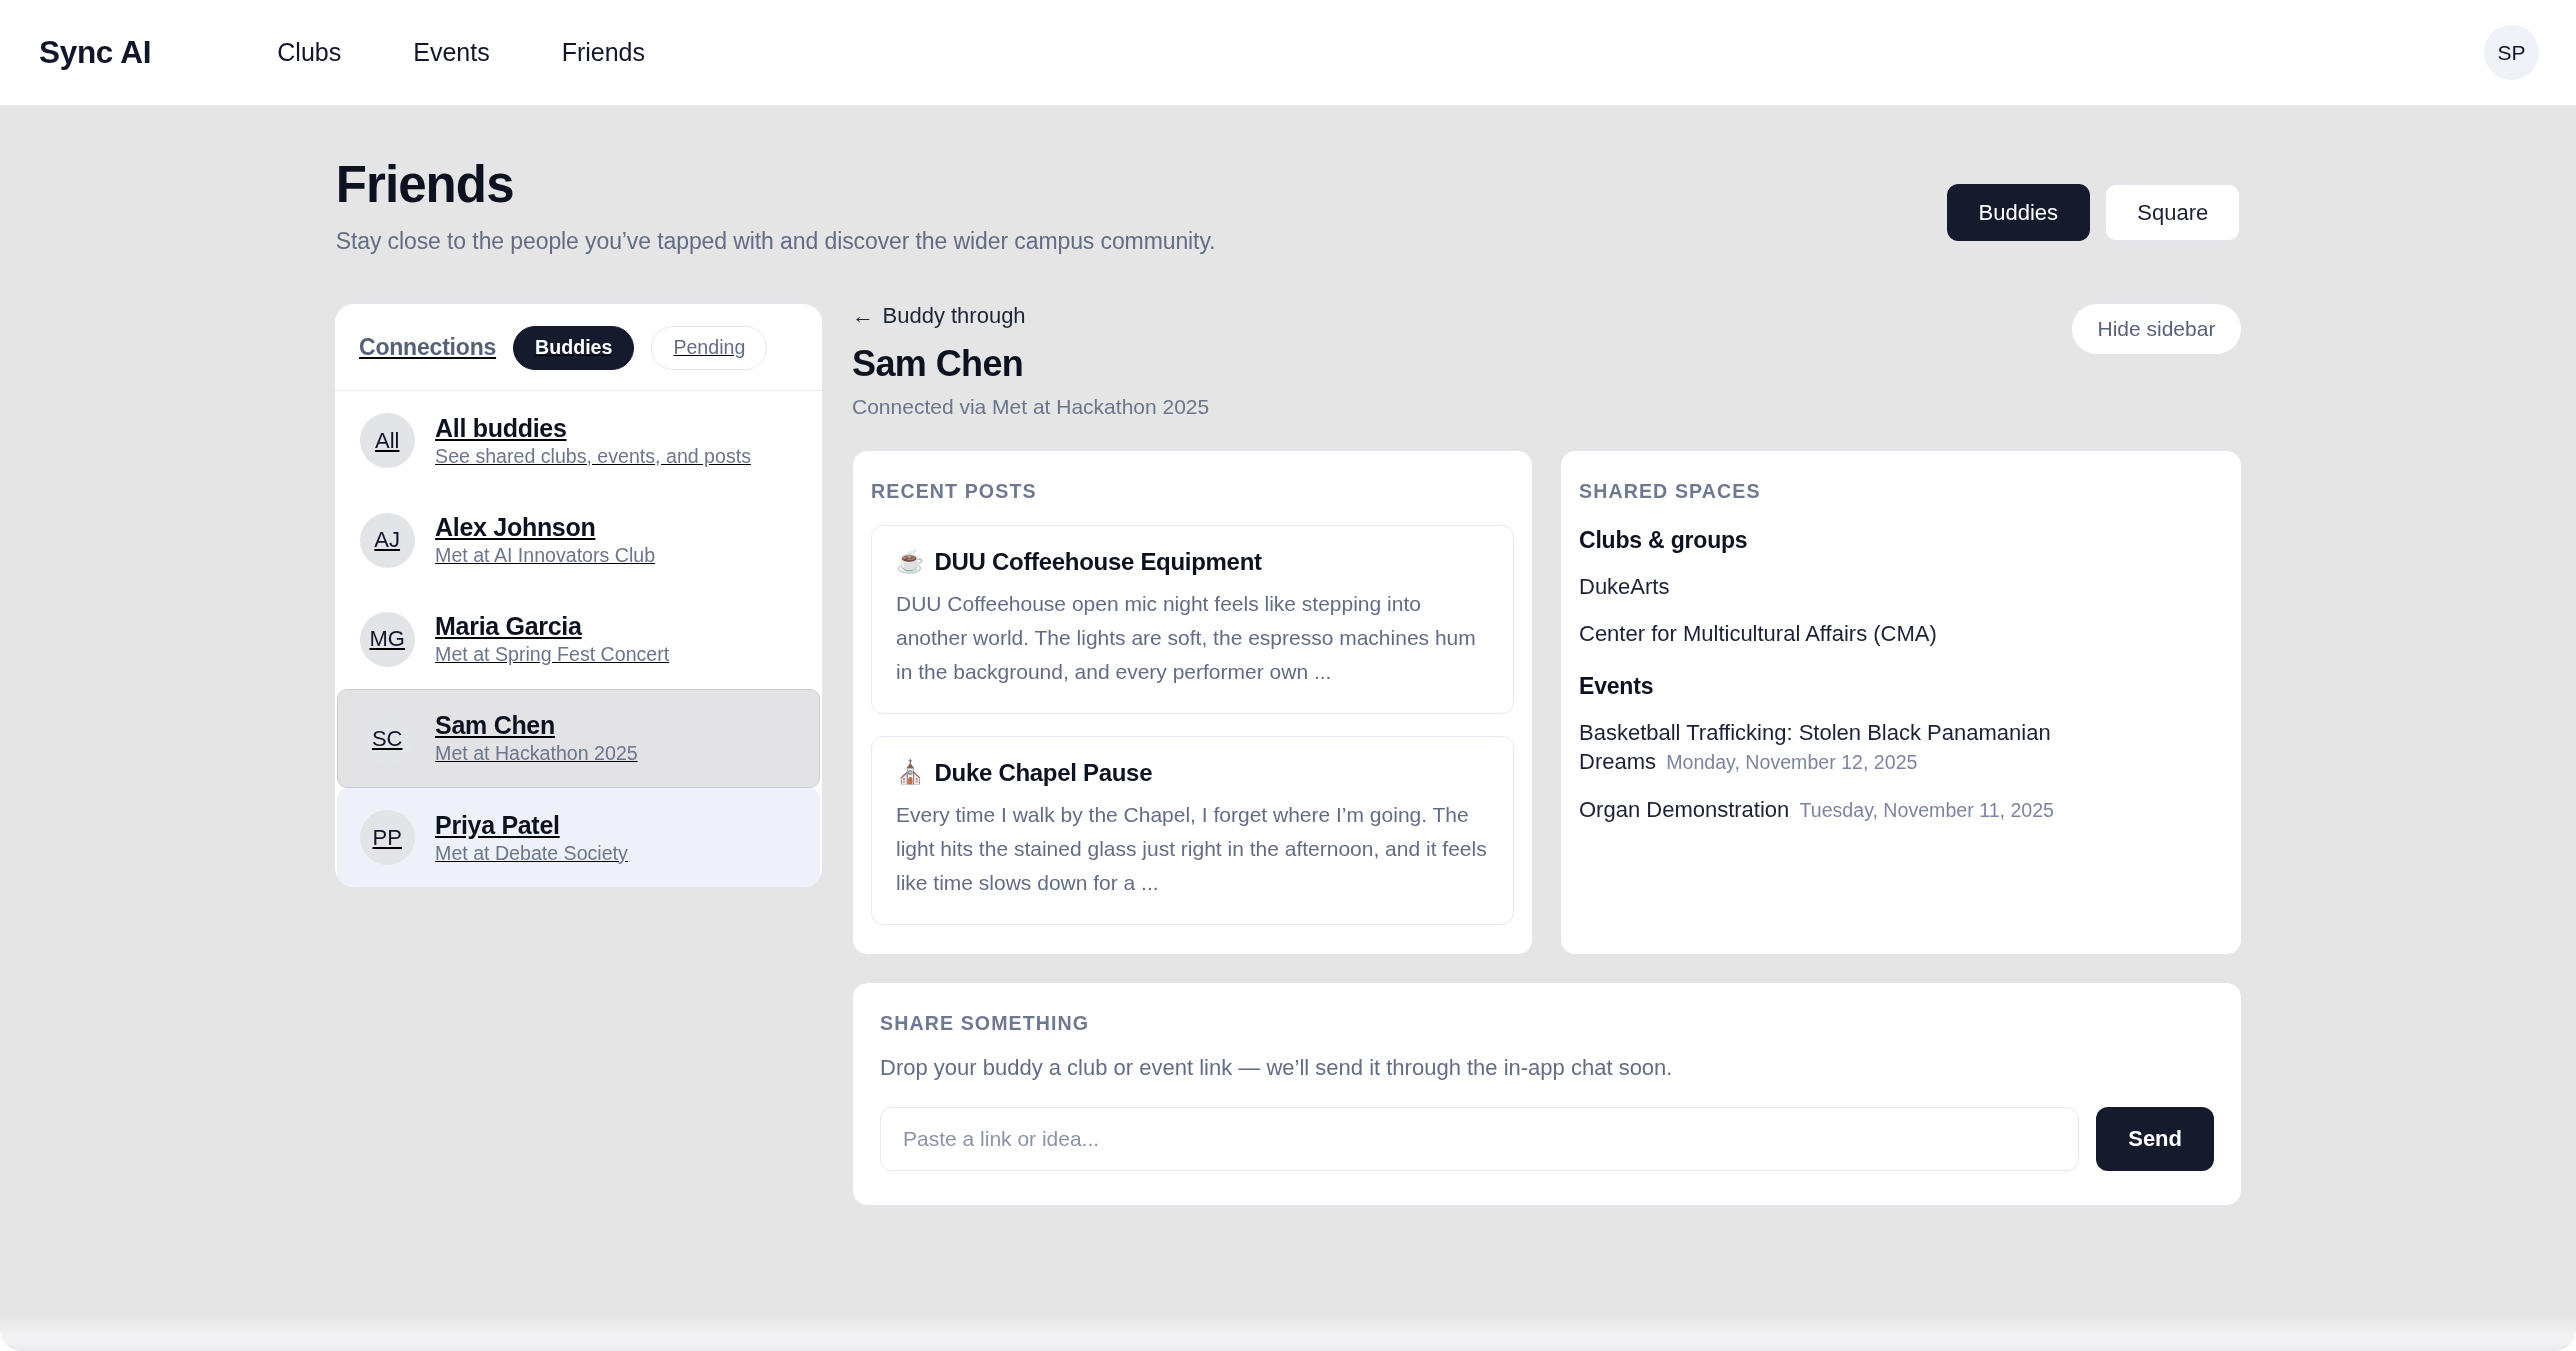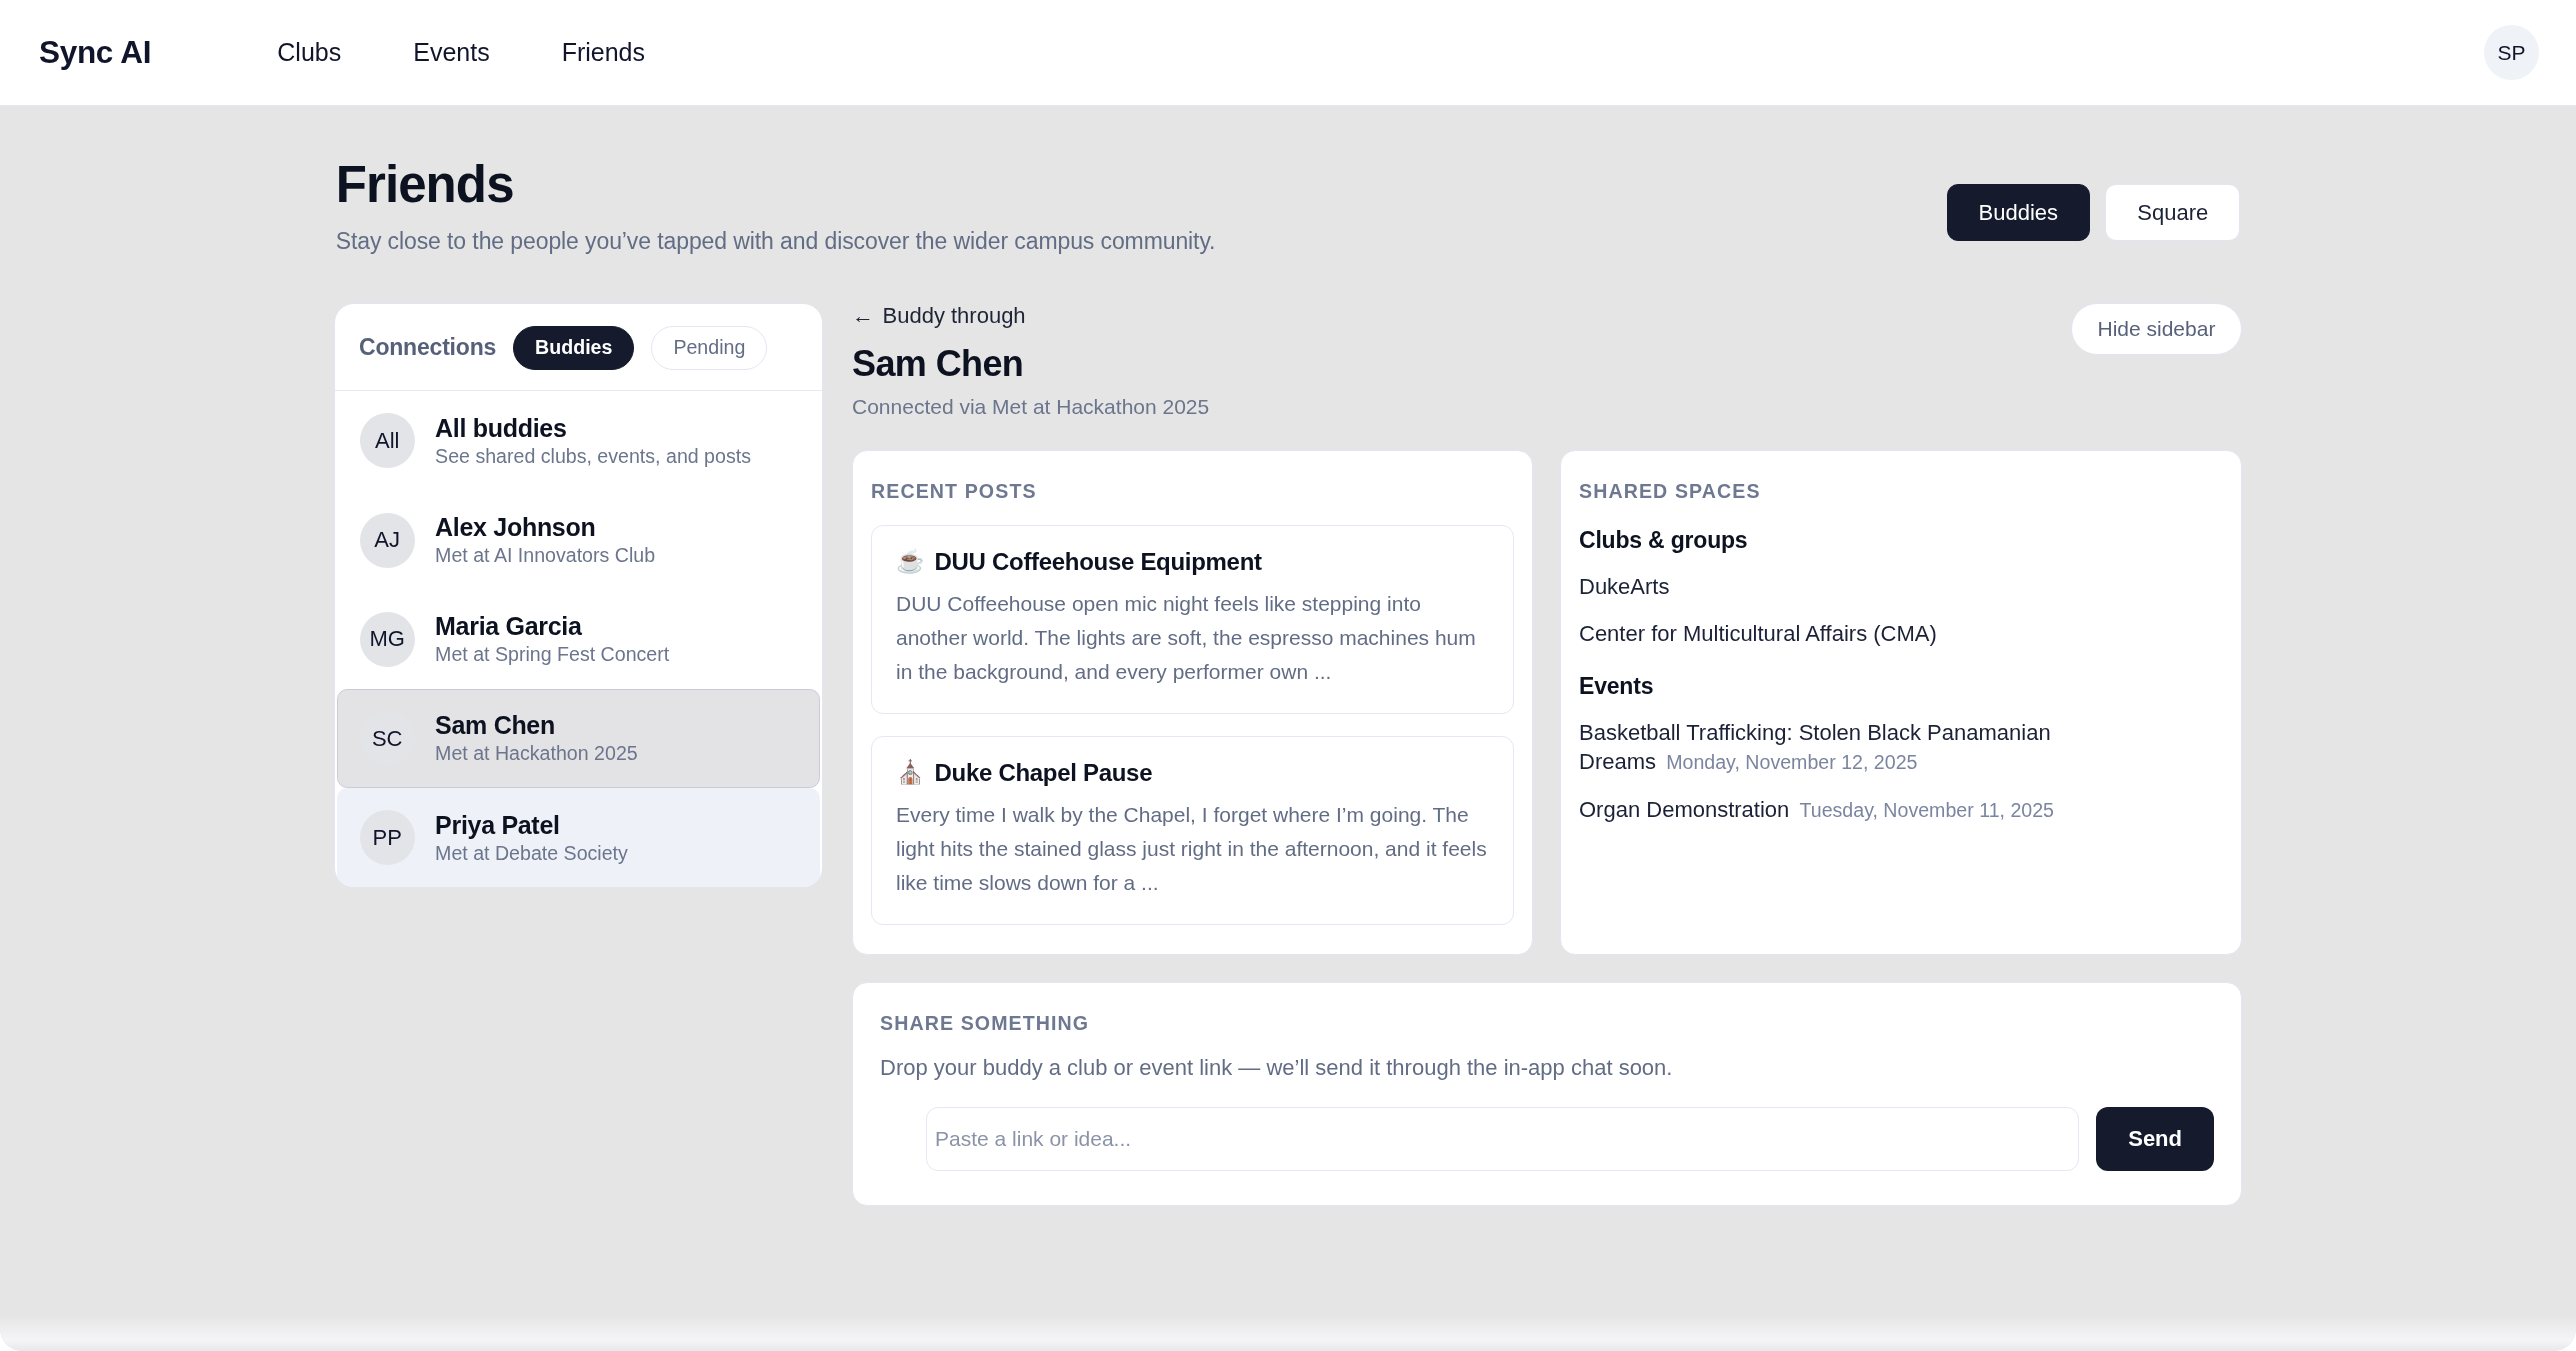--- a/index.html
+++ b/index.html
@@ -127,20 +127,21 @@
   }
 
   
   .connections-card {
     width: 489px;
     flex: 0 0 489px;
     background: #ffffff;
     border: 1.7px solid #e2e6f0;
     border-radius: 20px;
     overflow: hidden;
+    text-decoration: underline;
   }
   .conn-head {
     display: flex;
     align-items: center;
     gap: 17px;
     padding: 22px 24px 20.4px 24px;
     border-bottom: 1.7px solid #e6eaf3;
   }
   .conn-title {
     font-size: 23px;
@@ -340,26 +341,25 @@
     margin-top: 25.6px;
     display: flex;
     gap: 17px;
     align-items: stretch;
   }
   .share-input {
     flex: 1;
     font-family: inherit;
     font-size: 21px;
     color: #1b2136;
-    padding: 19px 8px;
+    padding: 19px 22px;
     border: 1.7px solid #e4e8f2;
     border-radius: 12px;
     background: #ffffff;
     outline: none;
-    margin-left: 46px;
   }
   .share-input::placeholder { color: #8b93a8; }
   .send-btn {
     font-family: inherit;
     font-size: 22px;
     font-weight: 700;
     color: #ffffff;
     background: #151b2d;
     border: none;
     border-radius: 12px;

